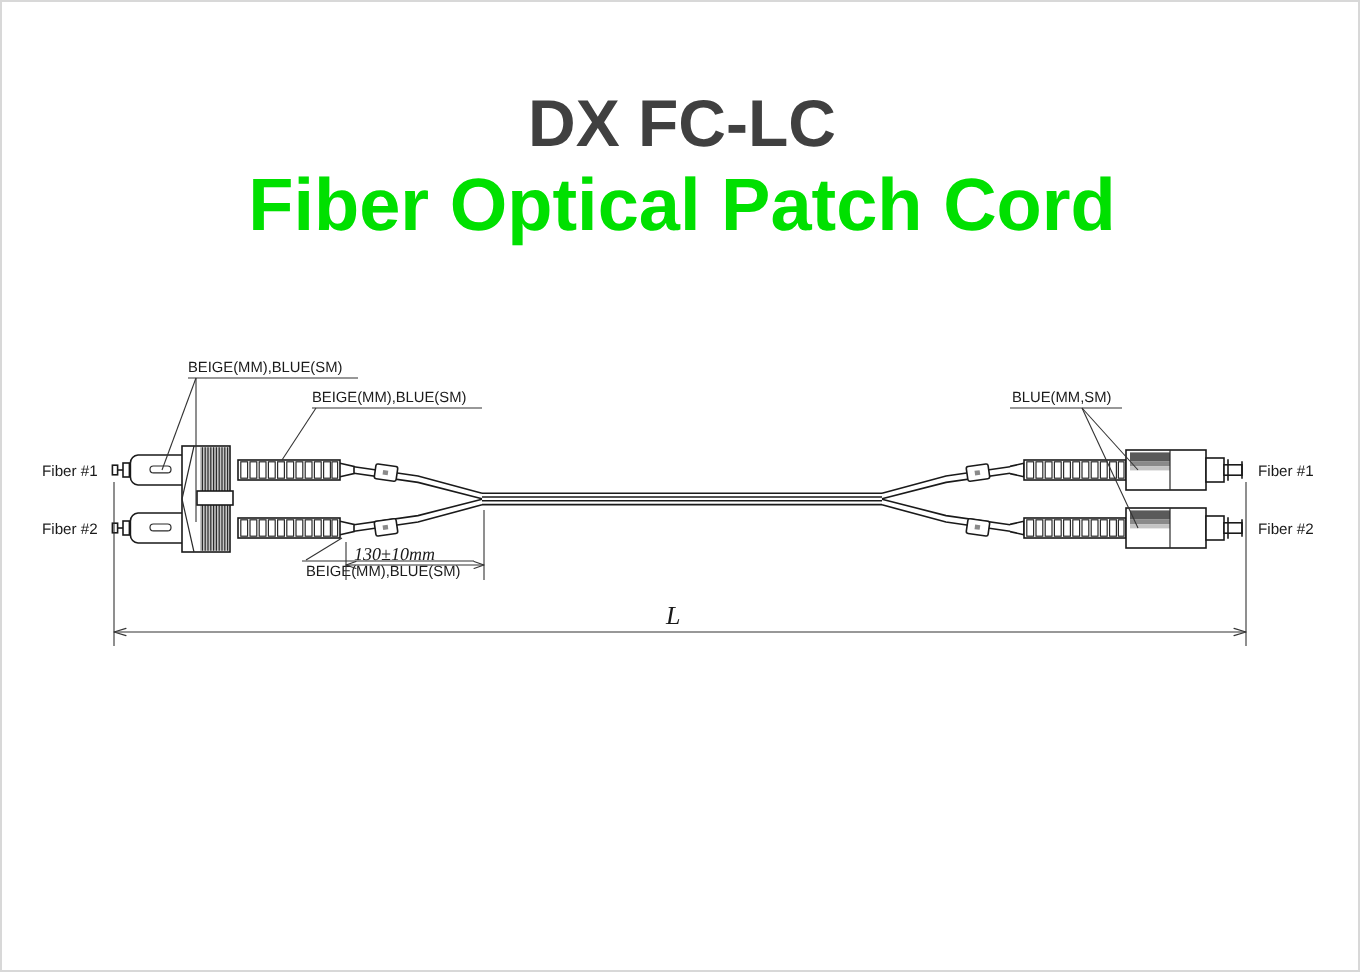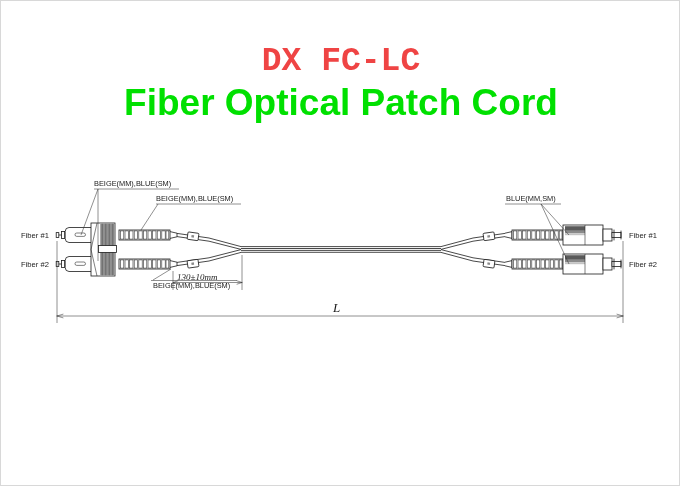--- a/index.html
+++ b/index.html
@@ -77,21 +77,21 @@
     font-style: italic;
     fill: #1a1a1a;
   }
 </style>
 </head>
 <body>
 
 <div id="page">
 
   <div id="title-block">
-    <span id="title-line1" style="color: #ef4444; font-family: Liberation Mono, monospace;">DX FC-LC</span>
+    <span id="title-line1" style="color: #404040;">DX FC-LC</span>
     <span id="title-line2" style="color: rgb(0, 224, 0);">Fiber Optical Patch Cord</span>
   </div>
 
   <div id="drawing">
     <svg width="680" height="180" viewBox="0 0 680 180">
 
       <g>
 
         <rect class="fillw" x="60.5" y="80.5" width="3.2" height="7"></rect>
         <line class="ln" x1="60.5" y1="84" x2="57.6" y2="84"></line>

